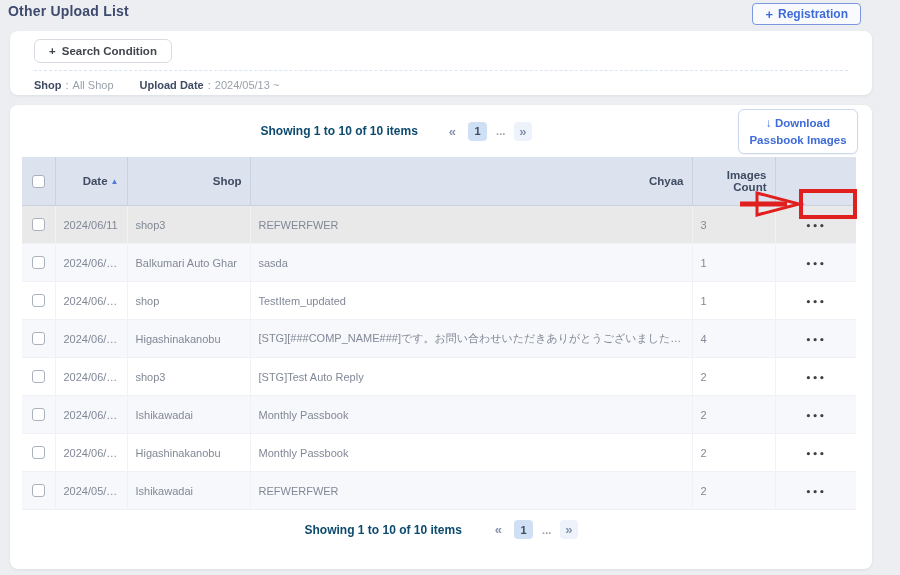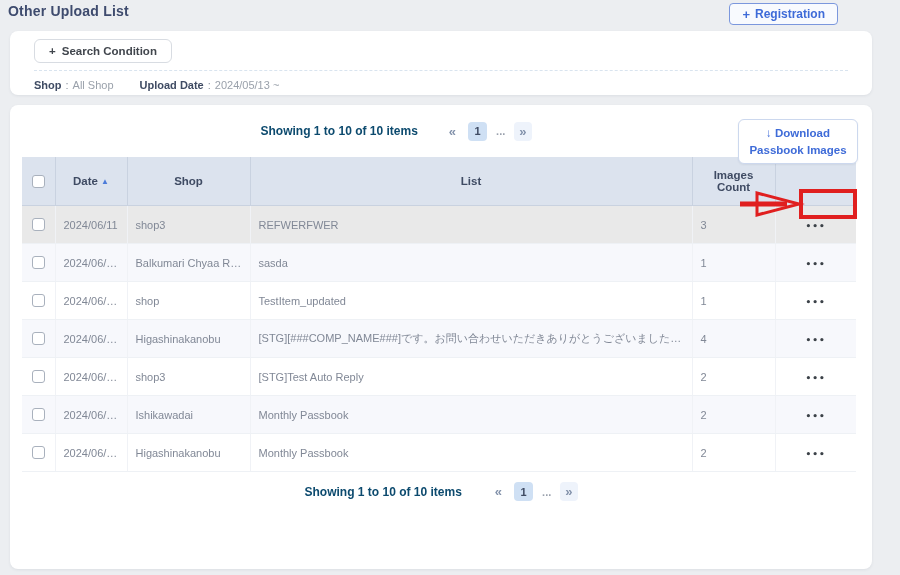--- a/index.html
+++ b/index.html
@@ -5,21 +5,21 @@
   * { margin:0; padding:0; box-sizing:border-box; }
   html,body { width:900px; height:575px; overflow:hidden; }
   body {
     background:#eceef1;
     font-family:"Liberation Sans", sans-serif;
     position:relative;
   }
   
   .page-header {
     display:flex; align-items:flex-start;
-    padding:3px 62px 0 8px; height:28px;
+    padding:3px 39px 0 8px; height:28px;
   }
   .page-title { font-size:14px; font-weight:bold; color:#3e4b6e; letter-spacing:.2px; }
   .btn-registration {
     margin-left:auto;
     display:flex; align-items:center; gap:5px;
     border:1px solid #7b97dd; border-radius:4px;
     background:#f8fafe; color:#3e6bd8;
     font-size:12px; font-weight:bold;
     padding:3px 12px; height:22px; cursor:pointer;
     font-family:"Liberation Sans", sans-serif;
@@ -60,35 +60,35 @@
   .pager-chevron.next-bg { background:#eef3fb; border-radius:4px; padding:2px 5px; }
   .pager-page {
     min-width:19px; height:19px; border:none; border-radius:4px;
     background:#cfe0f4; color:#3f4b63;
     font-size:11px; font-weight:bold; cursor:pointer;
     display:inline-flex; align-items:center; justify-content:center;
     font-family:"Liberation Sans", sans-serif;
   }
   .pager-ellipsis { font-size:11px; font-weight:bold; color:#9aa1ad; }
   .btn-download {
-    position:absolute; right:14px; top:14px;
+    position:absolute; right:14px; top:4px;
     width:120px; padding:5px 6px;
     background:#fff; border:1px solid #ccd8ee; border-radius:6px;
     color:#3e6bd8; font-size:11.5px; font-weight:bold;
     line-height:1.45; cursor:pointer; text-align:center;
     box-shadow:0 1px 2px rgba(40,50,80,.07);
     font-family:"Liberation Sans", sans-serif;
   }
   
   table { border-collapse:collapse; margin:0 14px 0 12px; width:834px; table-layout:fixed; }
   col.c-check { width:33px; } col.c-date { width:72px; } col.c-shop { width:123px; }
   col.c-title { width:442px; } col.c-count { width:83px; } col.c-actions { width:81px; }
   thead th {
     background:#dce3ee; color:#3f4b63;
-    font-size:11.5px; font-weight:bold; text-align:center;
+    font-size:11.5px; font-weight:bold; text-align:right;
     height:30px; padding:12px 8px;
     border-right:1px solid #c9d2e0; border-bottom:1px solid #c9d2e0;
   }
   thead th:last-child { border-right:none; }
   .sort-caret { color:#4c7bd9; font-size:8px; vertical-align:1px; margin-left:3px; }
   tbody td {
     height:38px; padding:0 8px;
     font-size:11px; color:#818896;
     border-bottom:1px solid #eef1f5; border-right:1px solid #f0f2f6;
     overflow:hidden; white-space:nowrap; text-overflow:ellipsis;
@@ -176,21 +176,21 @@
     </colgroup>
     <thead>
       <tr>
         <th class="col-check">
           <span class="checkbox"></span>
         </th>
         <th>
           <span>Date</span><span class="sort-caret">▲</span>
         </th>
         <th>Shop</th>
-        <th>List</th>
+        <th>Chyaa</th>
         <th>Images Count</th>
         <th></th>
       </tr>
     </thead>
     <tbody id="table-body">
   <tr class="highlight">
     <td class="col-check">
       <span class="checkbox"></span>
     </td>
     <td>2024/06/11</td>
@@ -202,21 +202,21 @@
     </td>
   </tr>
 
 
 
   <tr>
     <td class="col-check">
       <span class="checkbox"></span>
     </td>
     <td>2024/06/03</td>
-    <td>Balkumari Chyaa Reply</td>
+    <td>Balkumari Auto Ghar</td>
     <td>sasda</td>
     <td>1</td>
     <td class="col-actions">
       <button class="dots">•••</button>
     </td>
   </tr>
 
   <tr>
     <td class="col-check">
       <span class="checkbox"></span>
@@ -275,20 +275,32 @@
     </td>
     <td>2024/06/01</td>
     <td>Higashinakanobu</td>
     <td>Monthly Passbook</td>
     <td>2</td>
     <td class="col-actions">
       <button class="dots">•••</button>
     </td>
   </tr>
 
+  <tr>
+    <td class="col-check">
+      <span class="checkbox"></span>
+    </td>
+    <td>2024/05/23</td>
+    <td>Ishikawadai</td>
+    <td>REFWERFWER</td>
+    <td>2</td>
+    <td class="col-actions">
+      <button class="dots">•••</button>
+    </td>
+  </tr>
 </tbody>
   </table>
 
   <div class="bottom-toolbar">
     <span class="showing-text">Showing 1 to 10 of 10 items</span>
     <span class="pager">
       <button class="pager-chevron">«</button>
       <button class="pager-page">1</button>
       <span class="pager-ellipsis">...</span>
       <button class="pager-chevron next-bg">»</button>

